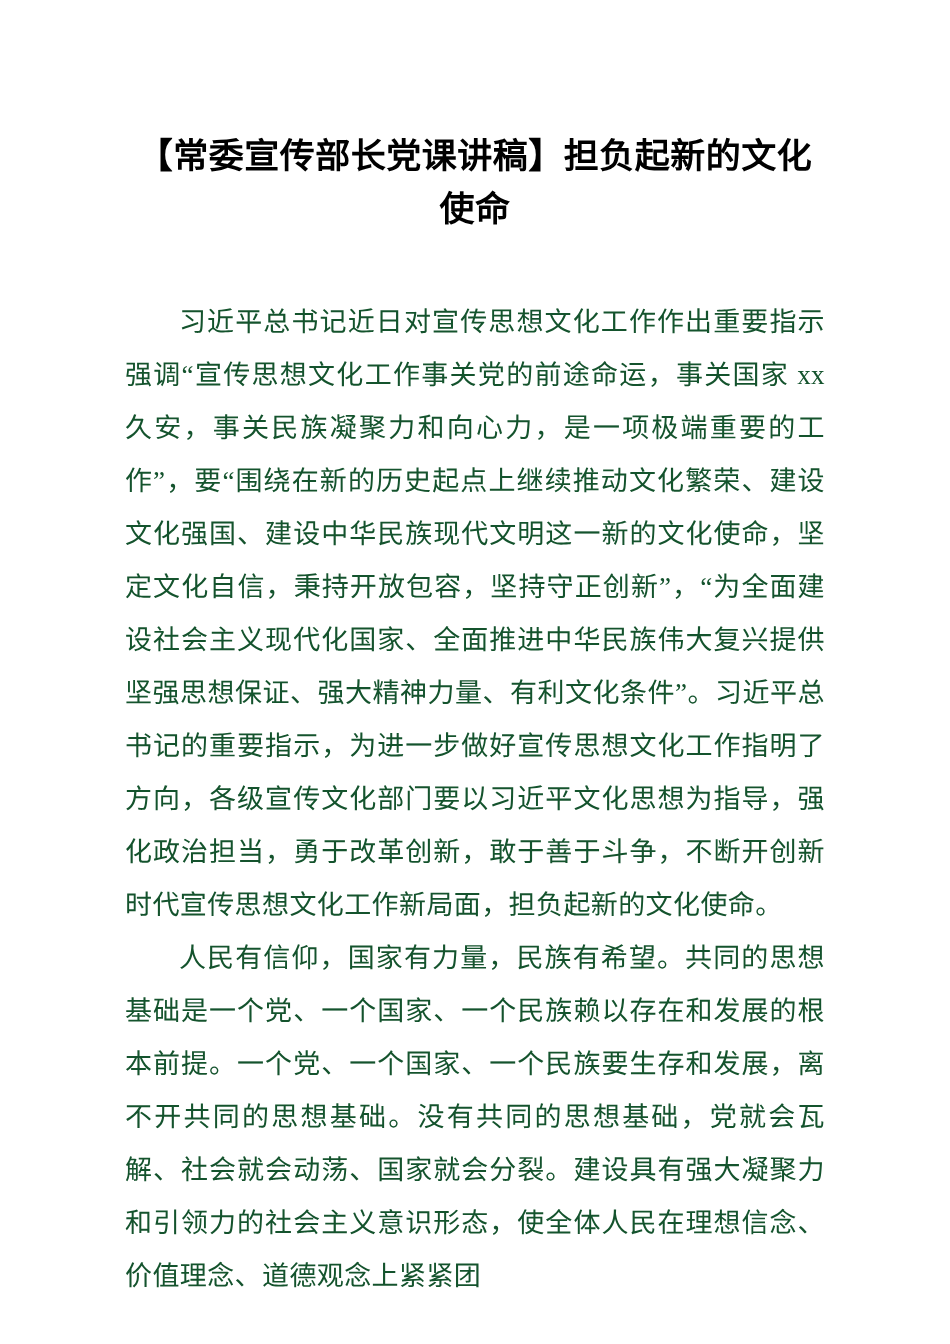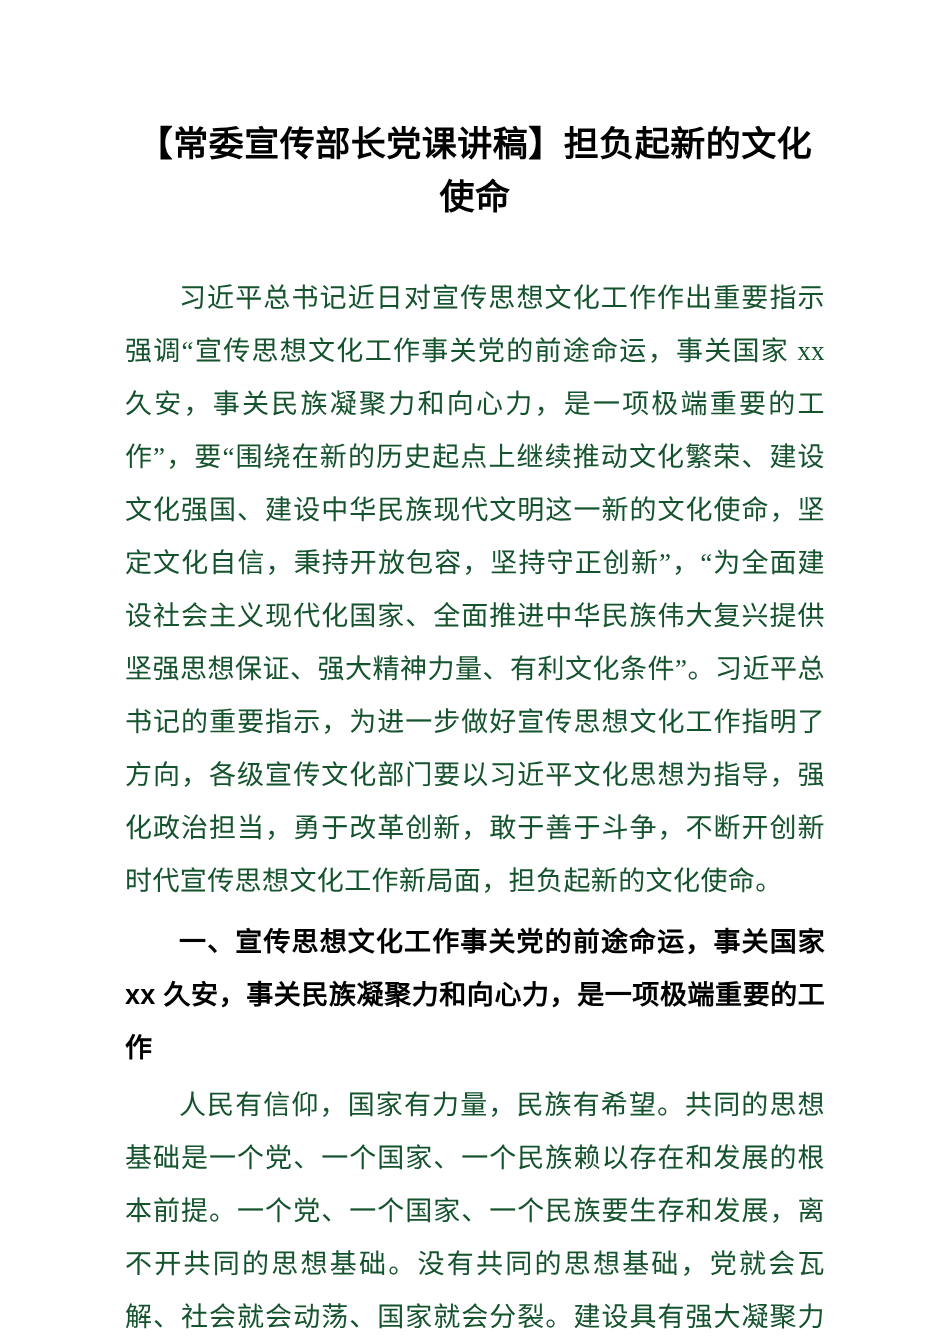--- a/index.html
+++ b/index.html
@@ -21,21 +21,21 @@
     position: relative;
     width: 950px;
     height: 1344px;
     background: #ffffff;
     box-sizing: border-box;
     padding: 0 125px;
   }
 
   
   .doc-title {
-    margin: 0;
+    margin: 12px;
     padding-top: 118px;
     text-align: center;
     font-family: "Liberation Serif", "DejaVu Serif", serif;
     font-weight: bold;
     font-size: 35px;
     line-height: 53px;
     letter-spacing: 0.5px;
     color: #000000;
     word-break: break-all;
   }
@@ -82,19 +82,18 @@
 <body>
 
 <div class="page">
 
   <h1 class="doc-title">【常委宣传部长党课讲稿】担负起新的文化使命</h1>
 
   <div class="body-block">
 
     <p class="para">习近平总书记近日对宣传思想文化工作作出重要指示强调“宣传思想文化工作事关党的前途命运，事关国家 xx 久安，事关民族凝聚力和向心力，是一项极端重要的工作”，要“围绕在新的历史起点上继续推动文化繁荣、建设文化强国、建设中华民族现代文明这一新的文化使命，坚定文化自信，秉持开放包容，坚持守正创新”，“为全面建设社会主义现代化国家、全面推进中华民族伟大复兴提供坚强思想保证、强大精神力量、有利文化条件”。习近平总书记的重要指示，为进一步做好宣传思想文化工作指明了方向，各级宣传文化部门要以习近平文化思想为指导，强化政治担当，勇于改革创新，敢于善于斗争，不断开创新时代宣传思想文化工作新局面，担负起新的文化使命。</p>
 
-    <h2 class="section-heading">一、宣传思想文化工作事关党的前途命运，事关国家 xx 久安，事关民族凝聚力和向心力，是一项极端重要的工作</h2>
 
     <p class="para">人民有信仰，国家有力量，民族有希望。共同的思想基础是一个党、一个国家、一个民族赖以存在和发展的根本前提。一个党、一个国家、一个民族要生存和发展，离不开共同的思想基础。没有共同的思想基础，党就会瓦解、社会就会动荡、国家就会分裂。建设具有强大凝聚力和引领力的社会主义意识形态，使全体人民在理想信念、价值理念、道德观念上紧紧团</p>
 
   </div>
 
 </div>
 
 </body></html>

